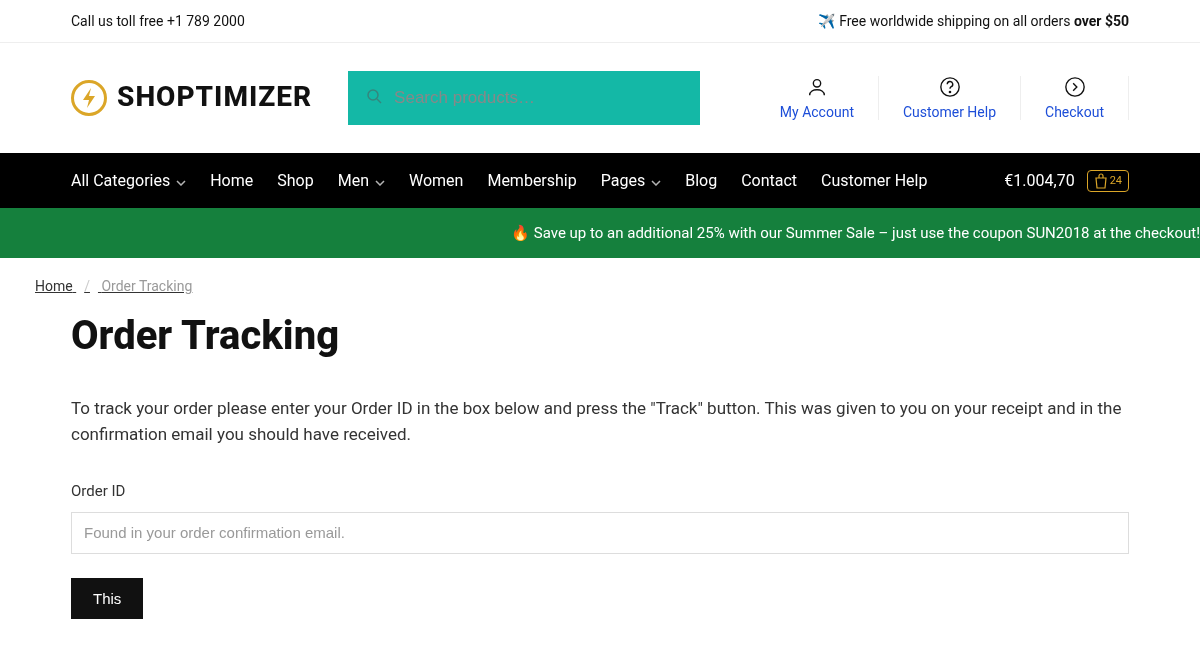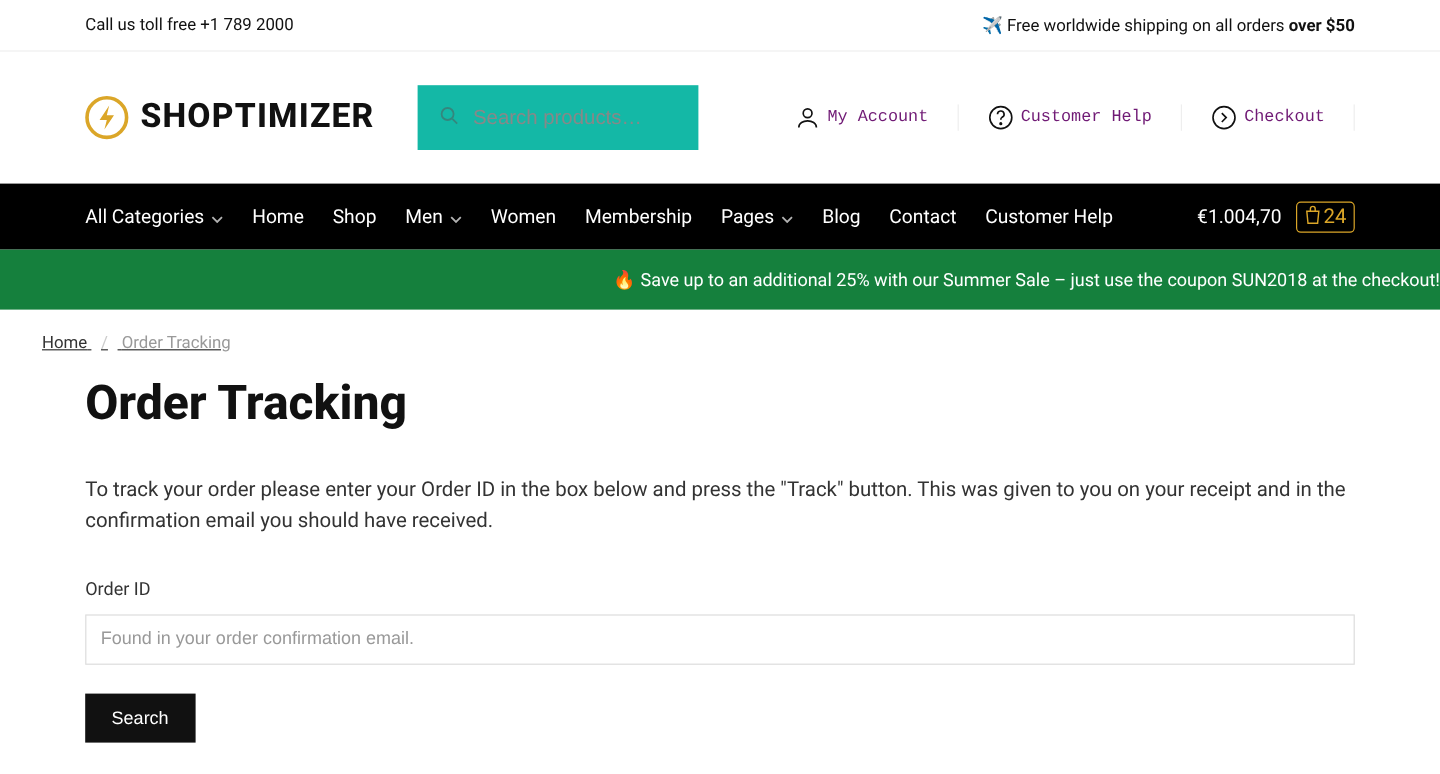--- a/index.html
+++ b/index.html
@@ -18,33 +18,33 @@
 .logo-mark { width: 36px; height: 36px; border: 3px solid #dba628; border-radius: 50%; display: flex; align-items: center; justify-content: center; position: relative; }
 .logo-mark svg { position: absolute; }
 .logo-text { font-size: 28px; font-weight: 800; letter-spacing: 1px; color: #111; }
 .search-wrap { flex: 1; }
 .search-box { position: relative; background: #14b8a6; height: 54px; display: flex; align-items: center; padding: 0 18px; }
 .search-box input { border: none; background: transparent; font-size: 17px; width: 100%; outline: none; color: #333; }
 .search-box input::placeholder { color: #888; }
 .search-icon { margin-right: 12px; flex-shrink: 0; opacity: 0.5; }
 
 .quicklinks { display: flex; align-items: center; margin-left: 20px; }
-.quicklink { display: flex; align-items: center; gap: 6px; padding: 0 24px; border-left: 1px solid #eee; cursor: pointer; font-size: 14px; color: #701a75; font-family: Liberation Mono, monospace; }
+.quicklink { display: flex; flex-direction: column; align-items: center; gap: 6px; padding: 0 24px; border-left: 1px solid #eee; cursor: pointer; font-size: 14px; color: #1d4ed8; }
 .quicklink:first-child { border-left: none; }
 .quicklink:last-child { border-right: 1px solid #eee; }
 .quicklink svg { stroke: #111; }
 
 
 .nav { background: #000000; color: #fff; }
 .nav-inner { display: flex; align-items: center; height: 55px; }
 .nav-links { display: flex; gap: 24px; align-items: center; font-size: 16px; }
 .nav-link { color: #fff; cursor: pointer; display: flex; align-items: center; gap: 6px; }
 .chev { opacity: 0.7; }
 .cart { margin-left: auto; display: flex; align-items: center; gap: 12px; font-size: 16px; }
-.cart-badge { border: 1px solid #dba628; color: #dba628; border-radius: 4px; padding: 2px 6px; font-size: 17px; display: inline-flex; align-items: flex-start; gap: 2px; }
+.cart-badge { border: 1px solid #dba628; color: #dba628; border-radius: 4px; padding: 2px 6px; font-size: 11px; display: inline-flex; align-items: center; gap: 2px; }
 
 
 .promo { background: #15803d; color: #fff; text-align: right; font-size: 15px; padding: 16px 0; }
 
 
 .crumbs { padding: 20px 0 18px; font-size: 14px; color: #333; text-decoration: underline; }
 .crumbs .sep { margin: 0 8px; color: #ccc; }
 .crumbs .current { color: #999; }
 
 
@@ -189,14 +189,14 @@
   <h1 class="page-title">Order Tracking</h1>
   <p class="instructions">To track your order please enter your Order ID in the box below and press the "Track" button. This was given to you on your receipt and in the confirmation email you should have received.</p>
 
   <div class="form-row">
     <div class="form-col">
       <label class="form-label">Order ID</label>
       <input class="form-input" type="text" placeholder="Found in your order confirmation email." style="">
     </div>
   </div>
 
-  <button class="btn-track">Search</button>
+  <button class="btn-track">This</button>
 </div>
 
 </body></html>

